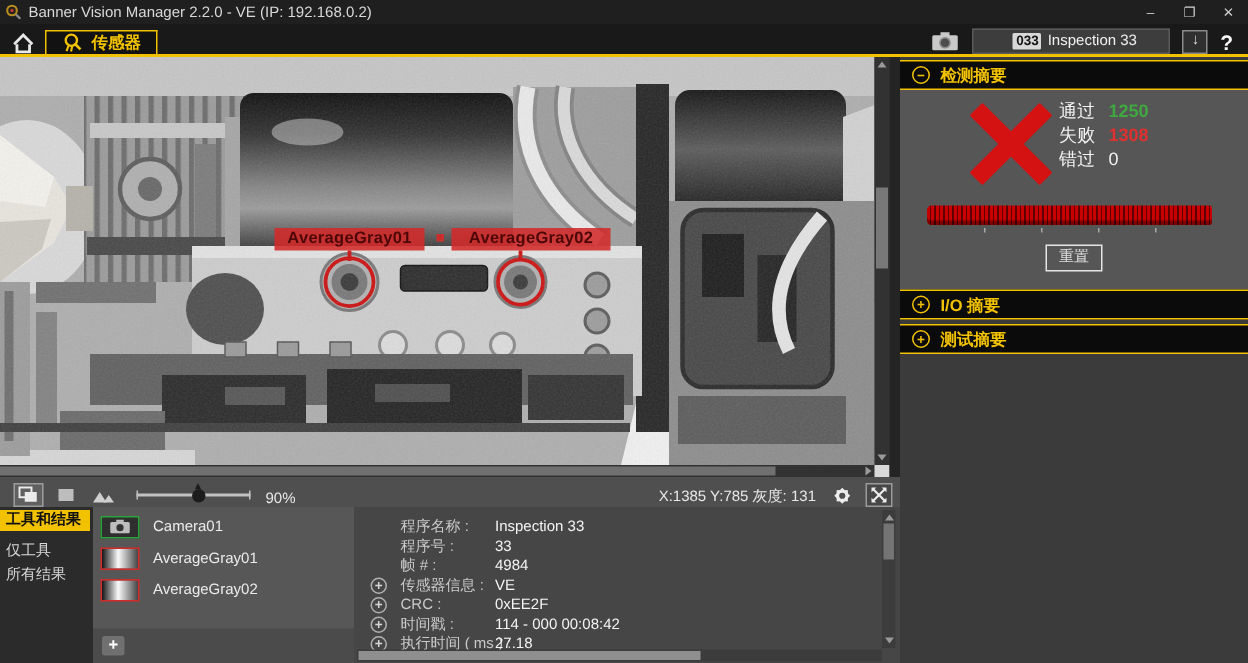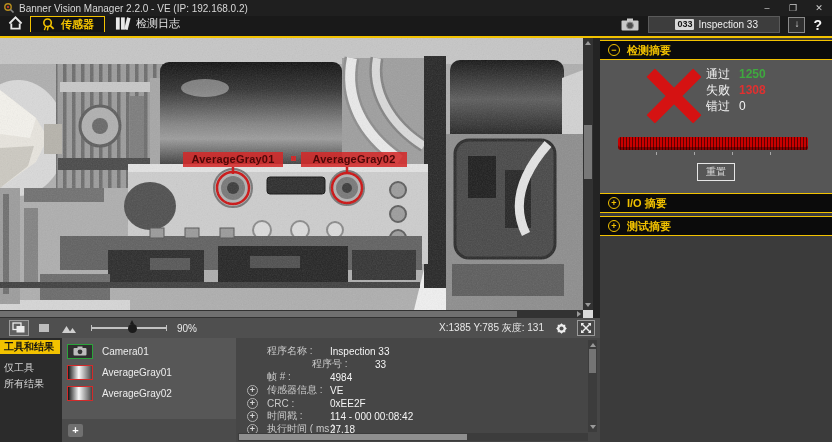--- a/index.html
+++ b/index.html
@@ -10,21 +10,21 @@
   
   .titlebar{left:0;top:0;width:832px;height:16px;background:#1f1f1f;display:flex;align-items:center;}
   .app-icon{width:12px;height:12px;margin:0 4px 0 3px;}
   .title-text{font-size:10px;color:#d8d8d8;white-space:nowrap;}
   .win-controls{margin-left:auto;display:flex;height:16px;}
   .win-btn{width:26px;height:16px;display:flex;align-items:center;justify-content:center;
            font-size:9px;color:#cfcfcf;}
 
   
   .tabbar{left:0;top:16px;width:832px;height:20px;background:#191919;border-bottom:2px solid #f2c200;
-          display:flex;align-items:flex-start;box-sizing:content-box;}
+          display:flex;align-items:flex-end;box-sizing:content-box;}
   .tab{display:flex;align-items:center;gap:5px;padding:0 10px;font-size:11px;color:#e2e2e2;cursor:default;}
   .tab-home{width:30px;justify-content:center;padding:0;}
   .tab.active{border:1px solid #f2c200;border-bottom:none;background:#121212;color:#f2c200;font-weight:bold;}
   .top-right{margin-left:auto;display:flex;align-items:center;gap:8px;padding-right:8px;}
   .cam-btn{width:20px;height:14px;display:flex;align-items:center;justify-content:center;}
   .insp-select{display:flex;align-items:center;gap:4px;background:#3d3d3d;border:1px solid #5a5a5a;
                height:15px;width:104px;padding-left:26px;}
   .insp-badge{background:#d8d8d8;color:#141414;font-size:9px;font-weight:bold;padding:0 2px;border-radius:1px;line-height:11px;}
   .insp-name{font-size:10px;color:#f0f0f0;white-space:nowrap;}
   .dl-btn{width:15px;height:14px;border:1px solid #8a8a8a;color:#dcdcdc;font-size:10px;line-height:12px;
@@ -65,21 +65,21 @@
   .v-miss{color:#f2f2f2;}
   .hist{position:absolute;left:18px;top:77px;width:190px;height:13px;border-radius:3px 2px 2px 3px;
         background:repeating-linear-gradient(90deg,#c90000 0 2px,#5e0000 2px 3px);
         box-shadow:inset 0 -3px 0 rgba(0,0,0,.35);}
   .hist-ticks{position:absolute;left:18px;top:92px;width:190px;height:3px;}
   .hist-ticks i{position:absolute;top:0;width:1px;height:3px;background:#a8a8a8;}
   .reset-btn{position:absolute;left:50%;transform:translateX(-50%);top:103px;width:36px;height:16px;
              background:#565656;border:1px solid #e5e5e5;color:#dedede;font-size:10px;line-height:15px;text-align:center;}
 
   
-  .vtoolbar{left:0;top:318px;width:600px;height:20px;background:#4f4f4f;display:flex;align-items:center;}
+  .vtoolbar{left:0;top:318px;width:600px;height:20px;background:#4f4f4f;display:flex;align-items:flex-end;}
   .mode-group{display:flex;align-items:center;gap:5px;margin-left:9px;}
   .mode-btn{width:20px;height:16px;display:flex;align-items:center;justify-content:center;box-sizing:border-box;}
   .mode-btn.selected{background:#606060;border:1px solid #9b9b9b;}
   .slider{position:relative;width:76px;height:16px;margin-left:12px;}
   .slider .track{position:absolute;left:0;top:7px;width:76px;height:2px;background:#c2c2c2;}
   .slider .endtick{position:absolute;top:5px;width:1px;height:6px;background:#c2c2c2;}
   .slider .thumb{position:absolute;left:37px;top:4px;width:9px;height:9px;border-radius:50%;background:#1c1c1c;}
   .slider .thumb::before{content:"";position:absolute;left:2px;top:-4px;width:0;height:0;
         border-left:2.5px solid transparent;border-right:2.5px solid transparent;border-bottom:4px solid #1c1c1c;}
   .zoom-label{margin-left:10px;font-size:10px;color:#e8e8e8;}
@@ -141,28 +141,20 @@
     </div>
     <div class="tab active">
       <svg width="15" height="15" viewBox="0 0 16 16">
         <circle cx="7" cy="6.2" r="4" fill="none" stroke="#f2c200" stroke-width="1.7"></circle>
         <line x1="10" y1="9.2" x2="13.5" y2="12.7" stroke="#f2c200" stroke-width="1.9"></line>
         <line x1="5" y1="10" x2="3.6" y2="14" stroke="#f2c200" stroke-width="1.5"></line>
         <line x1="7.6" y1="10.4" x2="6.8" y2="14.2" stroke="#f2c200" stroke-width="1.5"></line>
       </svg>
       <span>传感器</span>
     </div>
-    <div class="tab">
-      <svg width="16" height="15" viewBox="0 0 17 15">
-        <rect x="1" y="1" width="4" height="13" fill="#e8e8e8"></rect>
-        <rect x="6.4" y="1" width="4" height="13" fill="#e8e8e8"></rect>
-        <rect x="11.4" y="1.2" width="3.8" height="13" fill="#e8e8e8" transform="rotate(14 13 7)"></rect>
-      </svg>
-      <span>检测日志</span>
-    </div>
 
     <div class="top-right">
       <div class="cam-btn">
         <svg width="18" height="13" viewBox="0 0 18 13">
           <rect x="0.5" y="2.5" width="17" height="10" rx="1" fill="#c9c9c9"></rect>
           <rect x="6" y="0.5" width="6" height="3" fill="#c9c9c9"></rect>
           <circle cx="9" cy="7.5" r="3.4" fill="#4d4d4d" stroke="#8d8d8d" stroke-width="1"></circle>
         </svg>
       </div>
       <div class="insp-select">
@@ -429,21 +421,21 @@
       <div class="add-strip">
         <div class="add-btn">+</div>
       </div>
     </div>
 
     <div class="b-info">
       <div class="info-row" style="top:7px;">
         <span class="info-label">程序名称 :</span>
         <span class="info-value">Inspection 33</span>
       </div>
-      <div class="info-row" style="top:20px;margin-left:45px;">
+      <div class="info-row" style="top:20px;">
         <span class="info-label">程序号 :</span>
         <span class="info-value">33</span>
       </div>
       <div class="info-row" style="top:33px;">
         <span class="info-label">帧 # :</span>
         <span class="info-value">4984</span>
       </div>
       <div class="info-row" style="top:46px;">
         <span class="info-expand">+</span>
         <span class="info-label">传感器信息 :</span>

